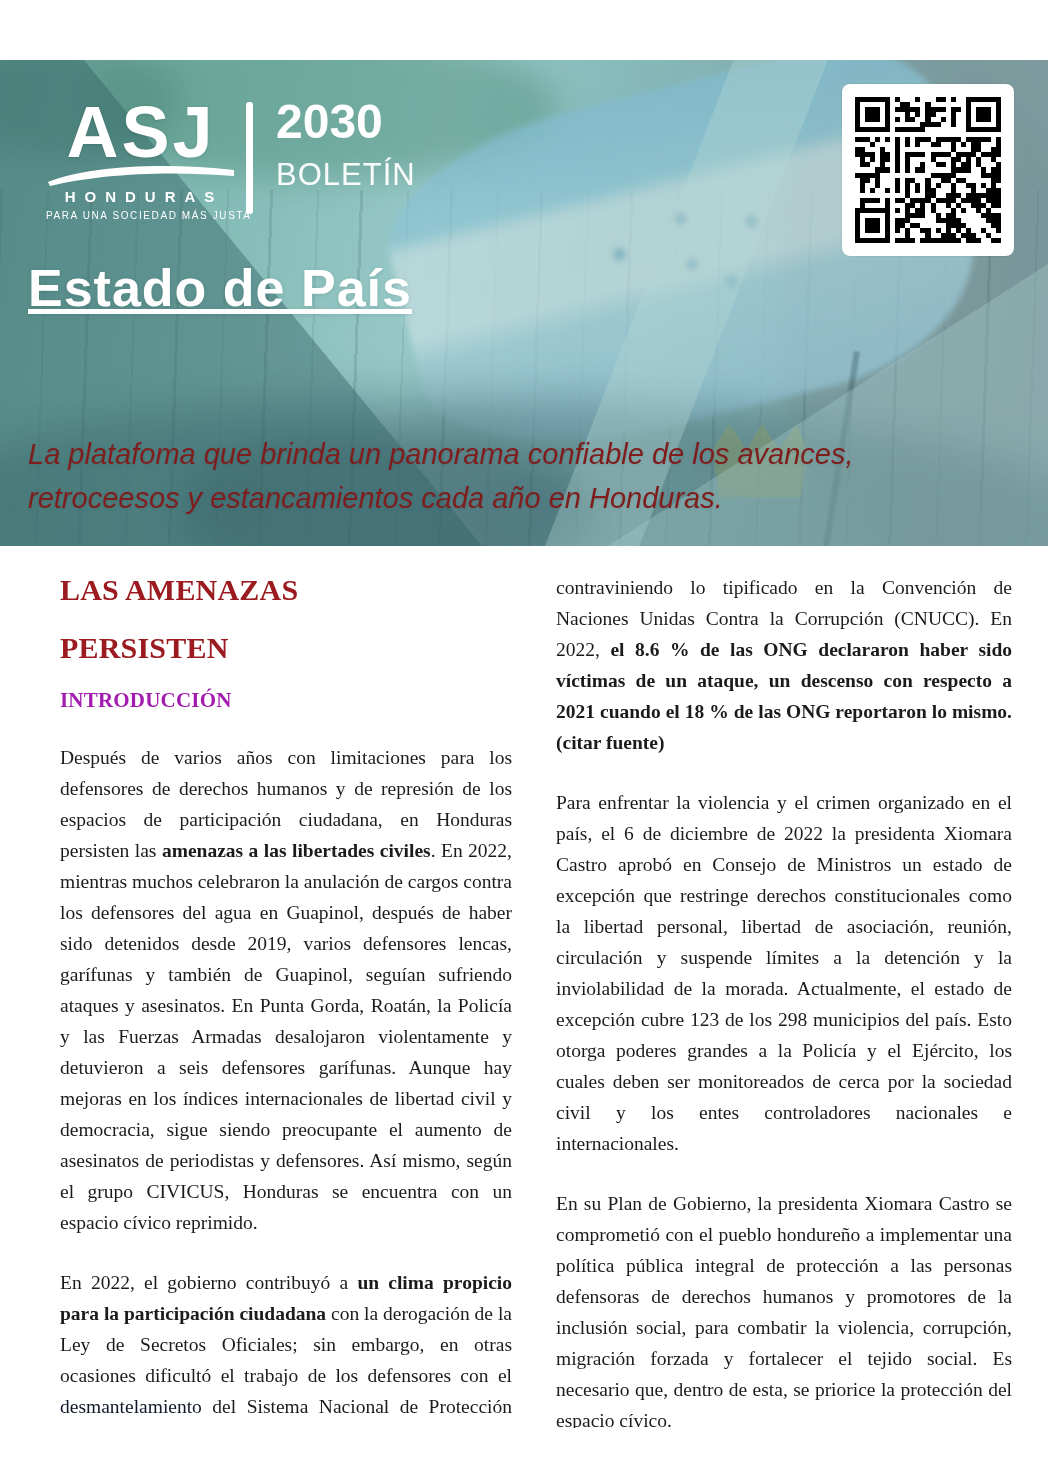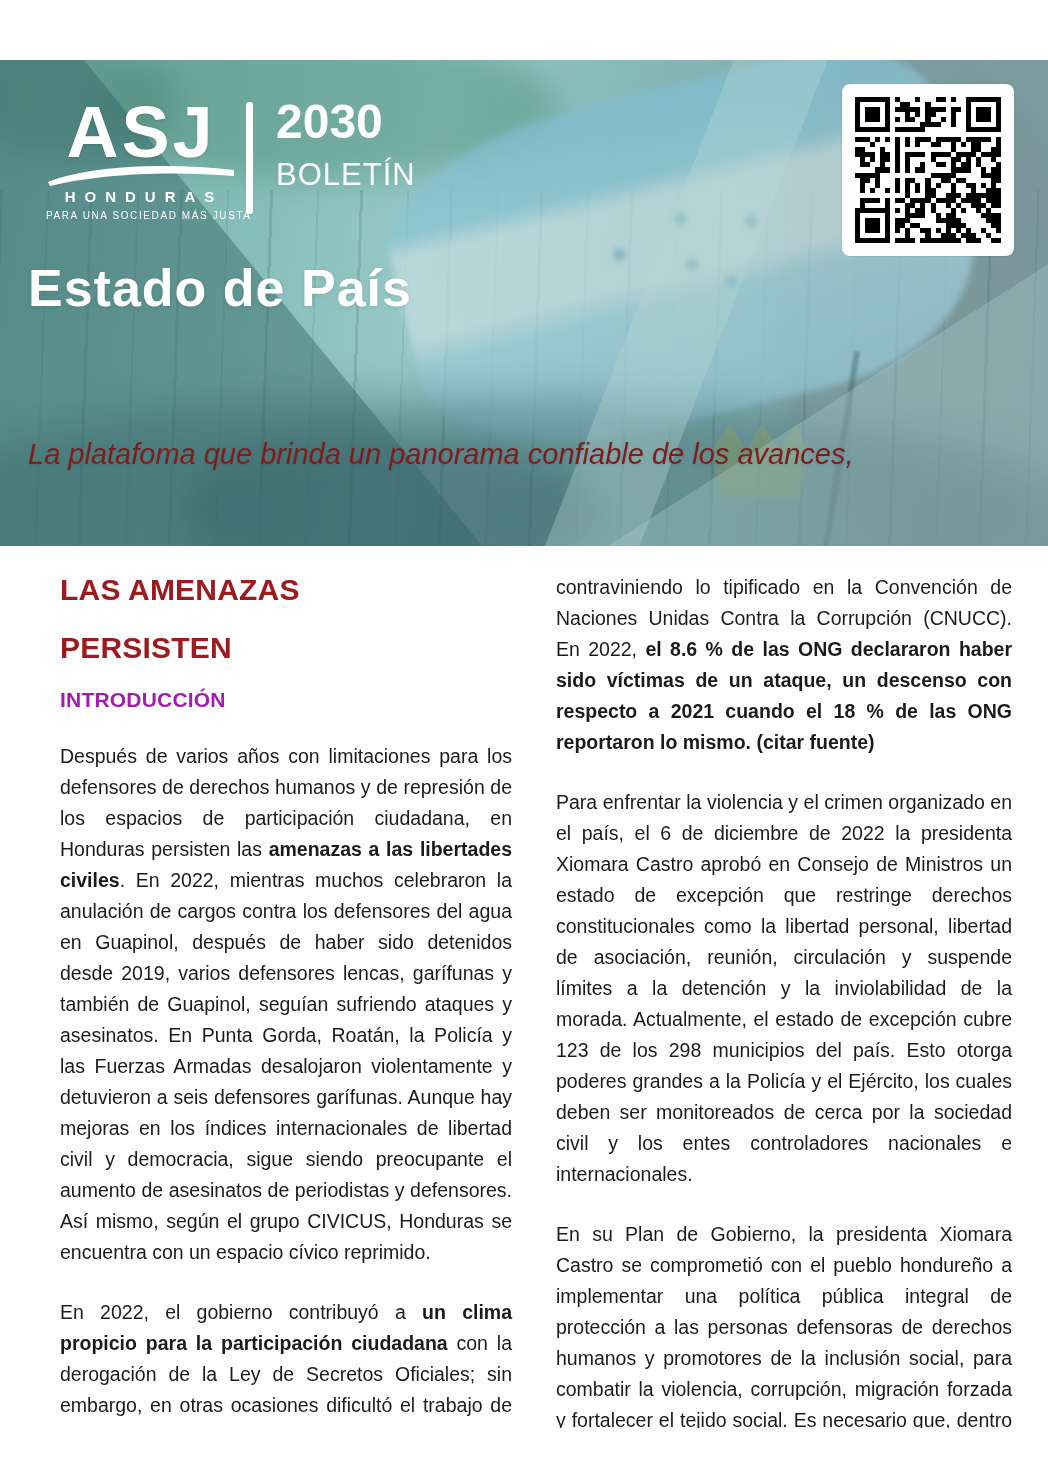--- a/index.html
+++ b/index.html
@@ -38,27 +38,27 @@
   .logo-country { font-size:15px; font-weight:700; letter-spacing:9px; margin-top:2px; padding-left:6px; }
   .logo-tagline { font-size:10px; font-weight:400; letter-spacing:1.6px; margin-top:5px; white-space:nowrap; }
   .logo-sep { position:absolute; left:246px; top:42px; width:7px; height:112px; background:#ffffff; border-radius:3px; }
   .edition-block { position:absolute; left:276px; top:36px; }
   .edition-year { font-size:48px; font-weight:700; line-height:1.1; }
   .edition-type { font-size:31px; font-weight:300; letter-spacing:1px; margin-top:8px; opacity:.96; }
 
   .qr-box { position:absolute; right:34px; top:24px; width:172px; height:172px; background:#ffffff; border-radius:8px; padding:13px; box-shadow:0 0 0 1px rgba(0,0,0,.04); }
   .qr-box svg { width:146px; height:146px; display:block; }
 
-  .hero-title { position:absolute; left:28px; top:198px; }
+  .hero-title { position:absolute; left:28px; top:198px;text-decoration:underline; }
   .hero-title-1 { font-size:52px; font-weight:600; letter-spacing:1px; text-shadow:0 1px 4px rgba(0,40,40,.12); }
   .hero-title-2 { font-size:66px; font-weight:800; letter-spacing:1px; margin-top:4px; text-shadow:0 1px 4px rgba(0,40,40,.12); }
   .hero-subtitle { position:absolute; left:28px; top:372px; font-size:29px; font-style:italic; font-weight:300; line-height:1.52; color:#7f1d1d; text-shadow:0 1px 3px rgba(0,40,40,.1); }
 
   
-  .content { position:absolute; top:546px; left:0; right:0; bottom:0; padding:26px 36px 0 60px; }
+  .content { position:absolute; top:546px; left:0; right:0; bottom:0; padding:26px 36px 0 60px;font-family:Liberation Serif, serif; }
   .columns { display:flex; gap:44px; }
   .col-left { width:452px; flex:none; }
   .col-right { flex:1; min-width:0; }
 
   .headline { color:#9B1B20; font-size:30px; font-weight:700; letter-spacing:.2px; }
   .headline-line { margin-bottom:22px; line-height:1.2; }
   .section-heading { color:#a21caf; font-size:21px; font-weight:700; margin-top:12px; letter-spacing:.2px; }
 
   p.body-par { font-size:19.5px; line-height:1.59; color:#1b1b1b; text-align:justify; margin-top:29px; }
   p.first-par { margin-top:0; }
@@ -442,20 +442,21 @@
             <rect x="1" y="23" width="5" height="5" fill="#fff"></rect>
             <rect x="2" y="24" width="3" height="3" fill="#000"></rect>
           </svg>
       </div>
 
       <div class="hero-title">
         <div class="hero-title-1">Estado de País</div>
       </div>
       <div class="hero-subtitle">
         <div>La platafoma que brinda un panorama confiable de los avances,</div>
+        <div>retroceesos y estancamientos cada año en Honduras.</div>
       </div>
     </div>
   </div>
 
   <div class="content">
     <div class="columns">
       <div class="col-left">
         <div class="headline">
           <div class="headline-line">LAS AMENAZAS</div>
           <div class="headline-line">PERSISTEN</div>

